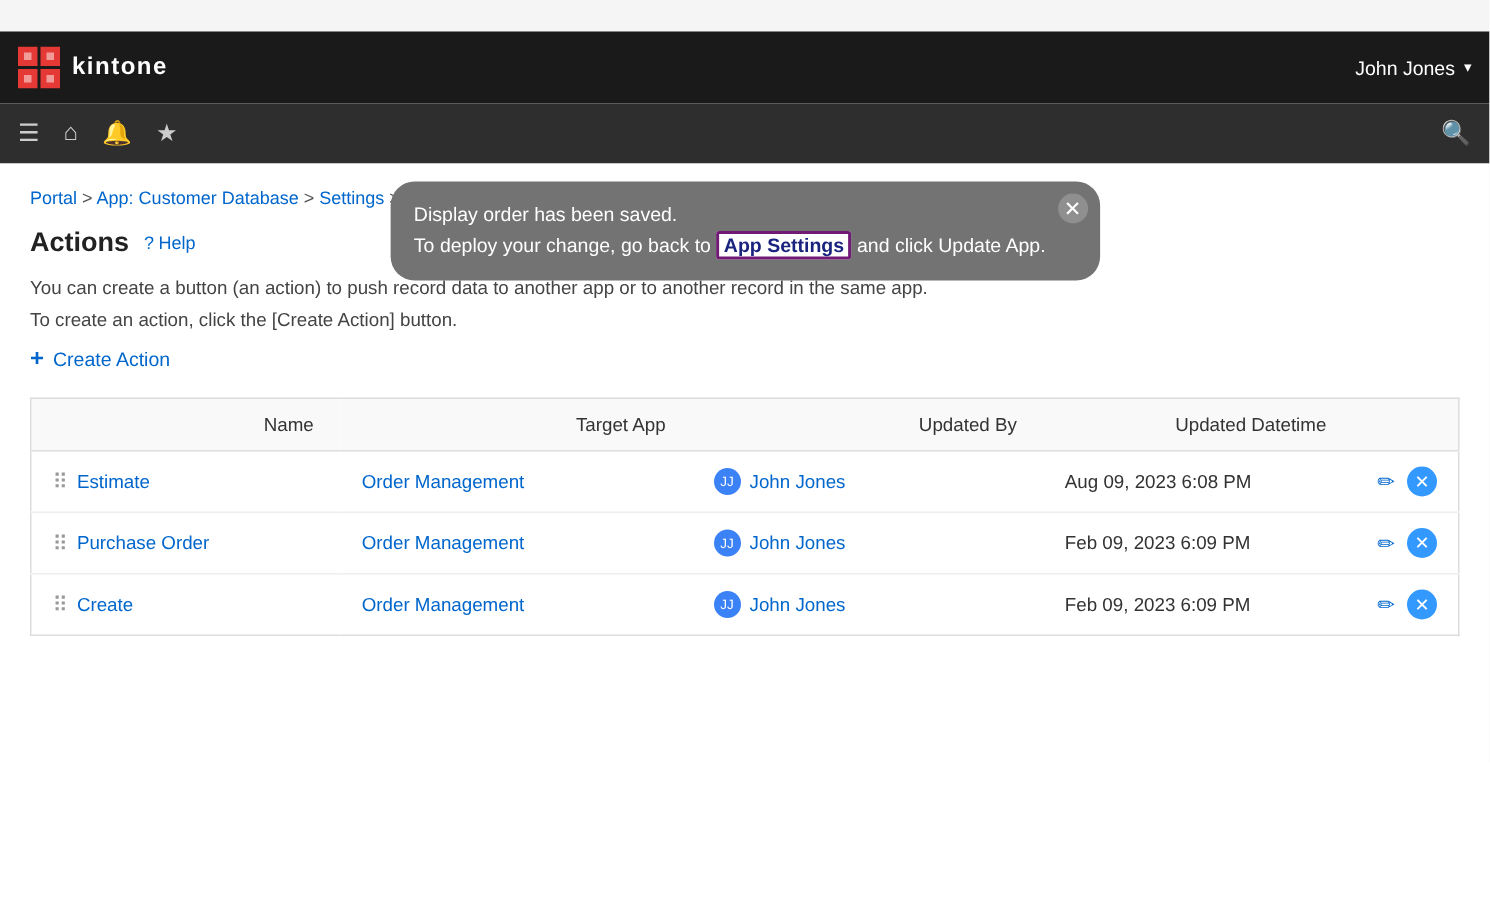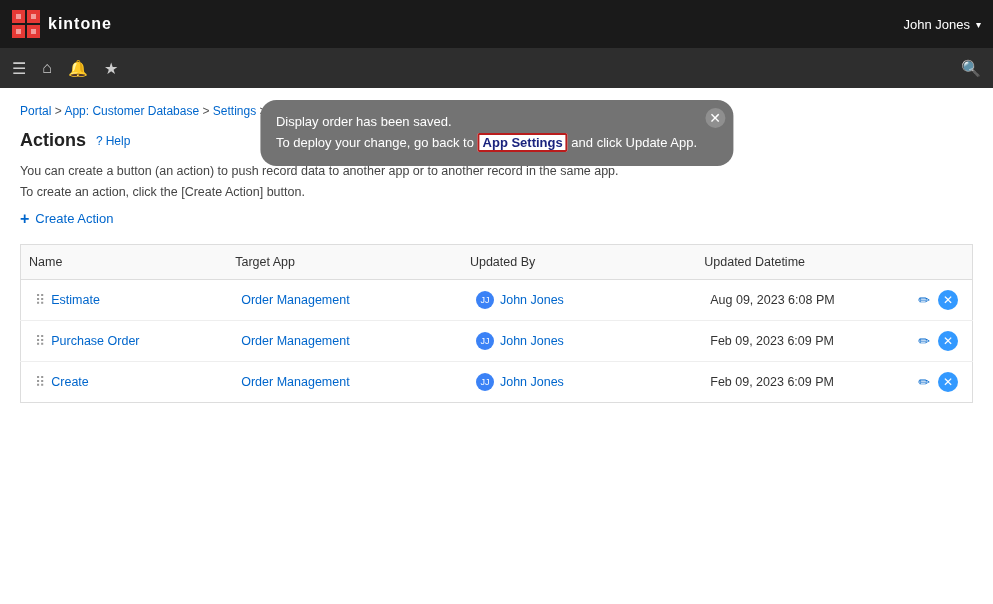--- a/index.html
+++ b/index.html
@@ -6,20 +6,21 @@
     body { font-family: Arial, sans-serif; font-size: 13px; color: #333; background: #f5f5f5; width: 993px; min-height: 604px; overflow: hidden; }
 
     
     .header {
       background: #1a1a1a;
       height: 48px;
       display: flex;
       align-items: center;
       padding: 0 12px;
       justify-content: space-between;
+      margin-top: 21px;
     }
     .header-left { display: flex; align-items: center; gap: 10px; }
     .logo { display: flex; align-items: center; gap: 8px; }
     .logo-cube { width: 28px; height: 28px; }
     .logo-text { color: white; font-size: 16px; font-weight: bold; letter-spacing: 1px; }
     .header-right { display: flex; align-items: center; gap: 10px; color: white; font-size: 13px; }
     .header-user { display: flex; align-items: center; gap: 6px; cursor: pointer; }
     .header-chevron { color: white; font-size: 10px; }
 
     
@@ -64,21 +65,21 @@
       width: 20px;
       height: 20px;
       border-radius: 50%;
       display: flex;
       align-items: center;
       justify-content: center;
     }
     .banner-link {
       color: #1a237e;
       background: white;
-      border: 2px solid #b91c1c;
+      border: 2px solid #701a75;
       padding: 0 3px;
       border-radius: 2px;
       text-decoration: none;
       font-weight: bold;
     }
 
     
     .content {
       background: white;
       padding: 16px 20px;
@@ -136,22 +137,22 @@
     .plus-icon { font-size: 16px; font-weight: bold; color: #0066cc; }
 
     
     .actions-table {
       width: 100%;
       border-collapse: collapse;
       border: 1px solid #ddd;
     }
     .actions-table th {
       background: #f9f9f9;
-      padding: 10px 8px;
-      text-align: left;
+      padding: 10px 18px;
+      text-align: right;
       font-weight: normal;
       font-size: 12.5px;
       color: #333;
       border-bottom: 1px solid #ddd;
     }
     .actions-table td {
       padding: 10px 14px;
       border-bottom: 1px solid #eee;
       font-size: 12.5px;
       vertical-align: middle;

